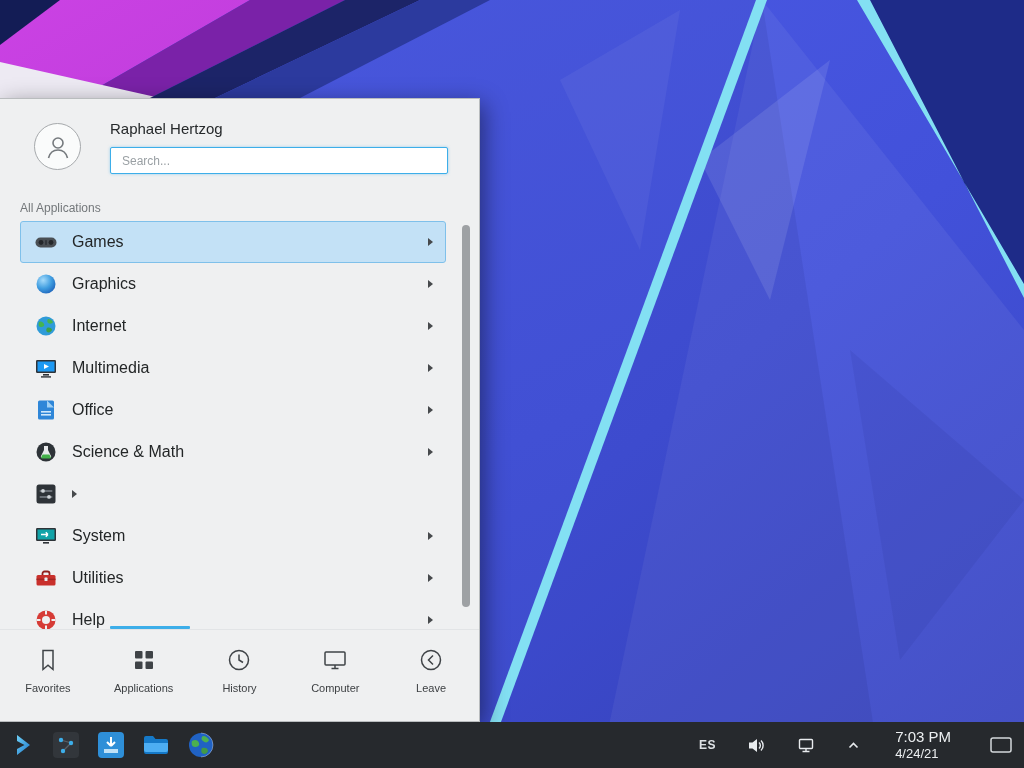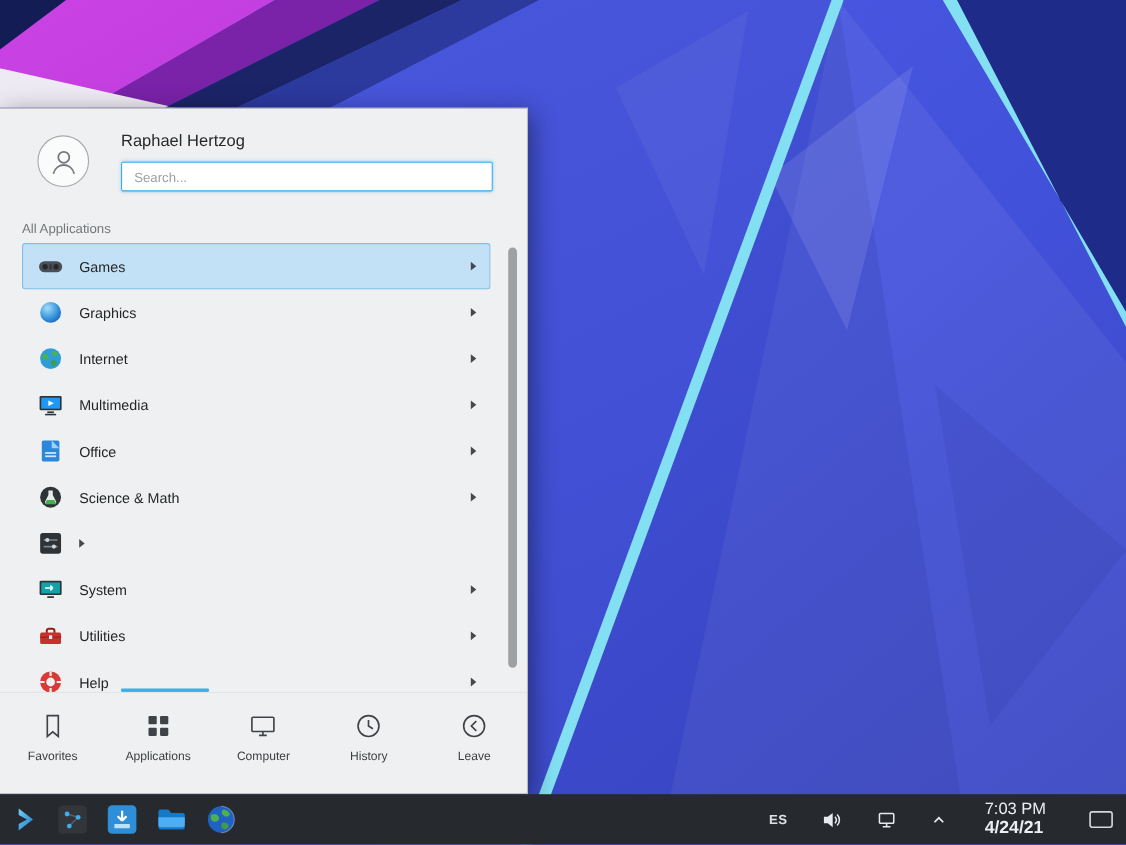--- a/index.html
+++ b/index.html
@@ -42,21 +42,21 @@
                   padding:0 11px; font-size:12px; color:#232627; outline:none;
                   box-shadow:0 0 3px rgba(61,174,233,0.5); font-family:Liberation Sans, sans-serif; }
   .search-input::placeholder { color:#9aa0a4; }
   .section-label { position:absolute; left:20px; top:102px; font-size:12px; color:#73777a; }
 
   .category-list { position:absolute; left:20px; top:122px; width:426px; height:410px; overflow:hidden; }
   .cat-row { display:flex; align-items:center; height:42px; padding:0 12px 0 13px;
              border:1px solid transparent; border-radius:3px; }
   .cat-row.selected { background:#c3e1f6; border-color:#7fc0ea; }
   .cat-icon { width:24px; height:24px; margin-right:14px; flex:none; display:flex; }
-  .cat-label { flex:1; font-size:13px; color:#232627; }
+  .cat-label { flex:1; font-size:16px; color:#232627; }
   .cat-arrow { width:0; height:0; border-left:5px solid #46494c; border-top:4px solid transparent; border-bottom:4px solid transparent; }
 
   .scrollbar { position:absolute; right:9px; top:124px; width:8px; height:406px; }
   .scroll-thumb { width:8px; height:382px; margin-top:2px; background:#9ea1a4; border-radius:4px; }
 
   .tab-indicator { position:absolute; left:110px; top:527px; width:80px; height:3px; background:#3daee9; border-radius:1px; }
 
   .launcher-footer { position:absolute; left:0; bottom:0; width:100%; height:92px; display:flex;
                      border-top:1px solid #e2e4e6; }
   .tab { flex:1; display:flex; flex-direction:column; align-items:center; padding-top:17px; gap:9px; cursor:default; }
@@ -64,21 +64,21 @@
 
   
   .taskbar { position:absolute; left:0; bottom:0; width:1024px; height:46px; background:#26292d;
              display:flex; align-items:center; }
   .tb-left { display:flex; align-items:center; gap:15px; padding-left:10px; }
   .tb-icon { display:flex; align-items:center; justify-content:center; }
   .tb-right { margin-left:auto; display:flex; align-items:center; gap:31px; padding-right:8px; }
   .kb-layout { font-size:12px; font-weight:bold; color:#dde1e4; letter-spacing:0.5px; }
   .clock { color:#eceff1; line-height:1.18; padding:0 4px; }
   .clock .time { font-size:15px; }
-  .clock .date { font-size:16px;font-weight:bold; }
+  .clock .date { font-size:13px; }
   .show-desktop { width:30px; height:46px; display:flex; align-items:center; justify-content:center; }
 </style>
 </head>
 <body>
 
 <div class="screen">
 
   <div class="wp">
     <div class="wp-shape wp-base"></div>
     <div class="wp-shape wp-right"></div>
@@ -268,32 +268,32 @@
           <rect x="4" y="4" width="7.5" height="7.5" rx="1" fill="#3f4347"></rect>
           <rect x="14.5" y="4" width="7.5" height="7.5" rx="1" fill="#3f4347"></rect>
           <rect x="4" y="14.5" width="7.5" height="7.5" rx="1" fill="#3f4347"></rect>
           <rect x="14.5" y="14.5" width="7.5" height="7.5" rx="1" fill="#3f4347"></rect>
         </svg>
         <span class="tab-label">Applications</span>
       </div>
 
       <div class="tab">
         <svg width="26" height="26" viewBox="0 0 26 26">
+          <circle cx="13" cy="13" r="9.5" fill="none" stroke="#3f4347" stroke-width="1.5"></circle>
+          <path d="M13 7.5V13l4 2.5" fill="none" stroke="#3f4347" stroke-width="1.5"></path>
+        </svg>
+        <span class="tab-label">History</span>
+      </div>
+
+      <div class="tab">
+        <svg width="26" height="26" viewBox="0 0 26 26">
           <rect x="3" y="5" width="20" height="13" rx="1" fill="none" stroke="#3f4347" stroke-width="1.5"></rect>
           <path d="M13 18v3M9.5 21.5h7" fill="none" stroke="#3f4347" stroke-width="1.5"></path>
         </svg>
         <span class="tab-label">Computer</span>
-      </div>
-
-      <div class="tab">
-        <svg width="26" height="26" viewBox="0 0 26 26">
-          <circle cx="13" cy="13" r="9.5" fill="none" stroke="#3f4347" stroke-width="1.5"></circle>
-          <path d="M13 7.5V13l4 2.5" fill="none" stroke="#3f4347" stroke-width="1.5"></path>
-        </svg>
-        <span class="tab-label">History</span>
       </div>
 
       <div class="tab">
         <svg width="26" height="26" viewBox="0 0 26 26">
           <circle cx="13" cy="13" r="9.5" fill="none" stroke="#3f4347" stroke-width="1.5"></circle>
           <path d="M15 8.5L10.5 13L15 17.5" fill="none" stroke="#3f4347" stroke-width="1.5"></path>
         </svg>
         <span class="tab-label">Leave</span>
       </div>
 

